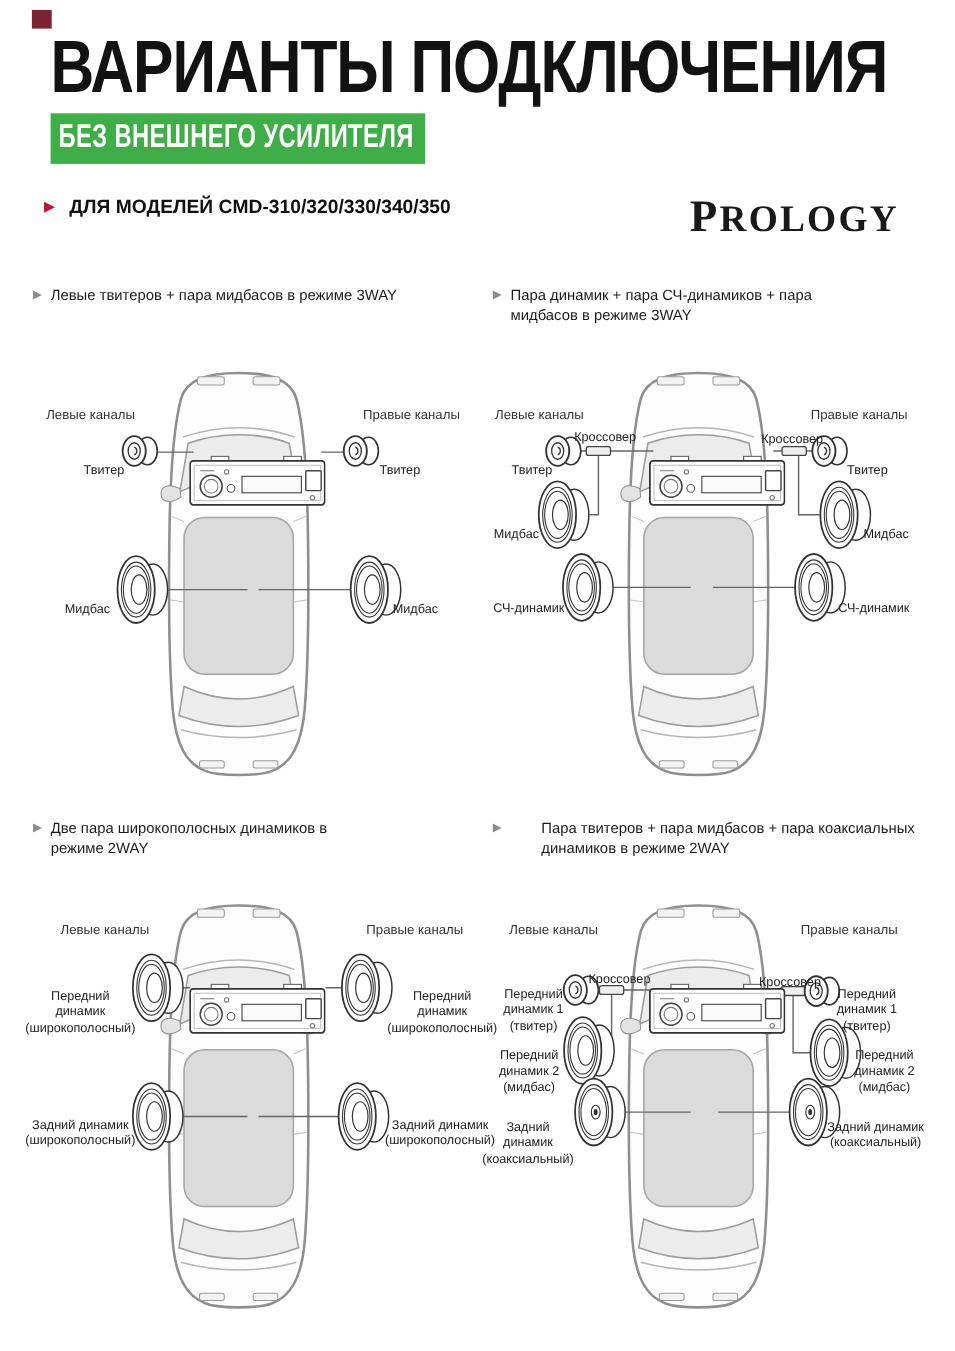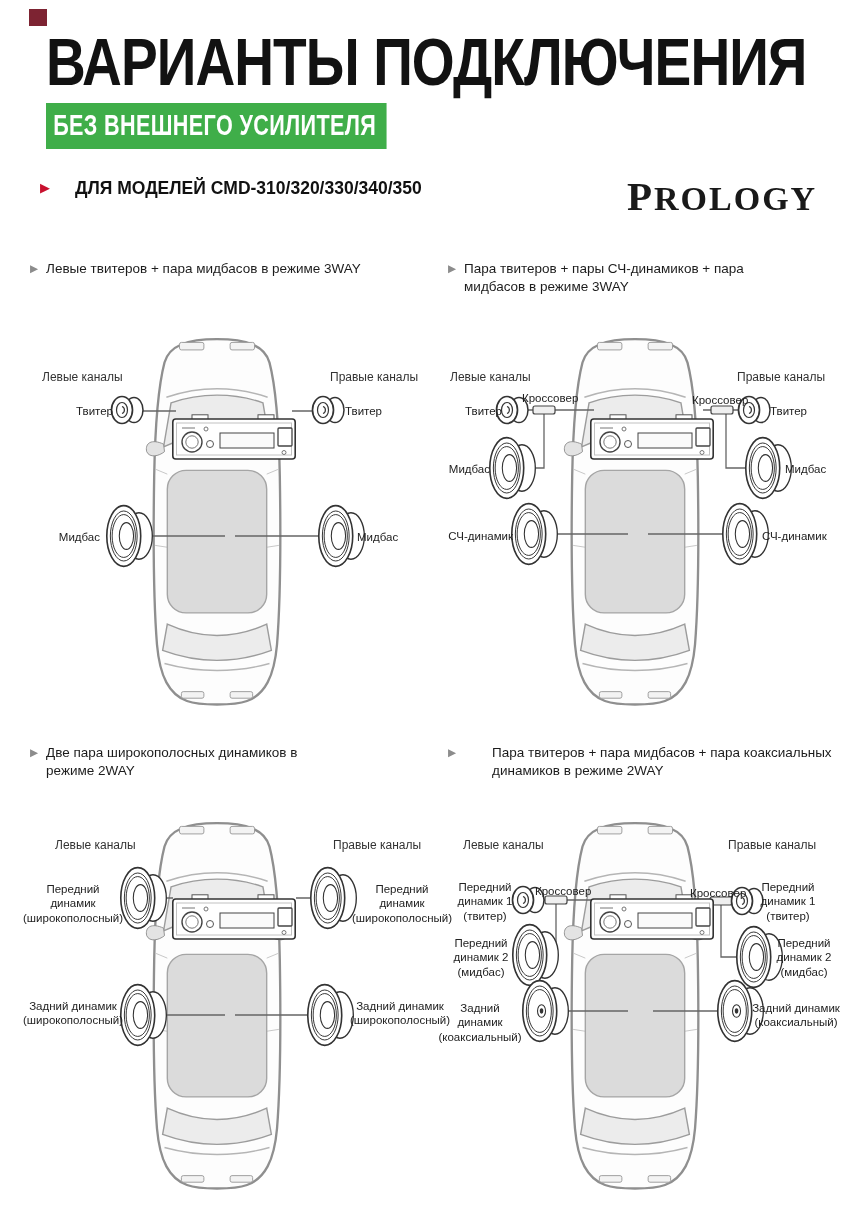--- a/index.html
+++ b/index.html
@@ -16,39 +16,39 @@
   }
   .badge{
     position:absolute;left:46px;top:103px;display:inline-block;
     background:#3fae49;color:#ffffff;font-size:30px;font-weight:700;
     padding:5px 14px 7px 10px;line-height:1.13;white-space:nowrap;
     transform:scaleX(0.72);transform-origin:0 0;letter-spacing:0.5px;
   }
   .section-head{position:absolute;left:40px;top:176px;display:flex;gap:9px;align-items:flex-start;}
   .section-bullet{color:#c8102e;font-size:13px;line-height:1.8;}
   .section-text{font-size:17.5px;font-weight:700;line-height:1.42;color:#111;}
-  .section-text .l2{margin-left:16px;}
+  .section-text .l2{margin-left:4px;}
   .brand{
     position:absolute;left:627px;top:172px;margin:0;
     font-family:"Liberation Serif","DejaVu Serif",serif;
     font-size:34px;font-weight:700;letter-spacing:2px;color:#191919;white-space:nowrap;
   }
   .brand::first-letter{font-size:41px;}
   .quad{position:absolute;width:410px;height:480px;}
   #q1{left:30px;top:258px;}  #q2{left:448px;top:258px;}
   #q3{left:30px;top:742px;}  #q4{left:448px;top:742px;}
   .qhead{position:absolute;left:0;top:2px;display:flex;gap:8px;align-items:flex-start;}
   .qhead .b{color:#8c8c8c;font-size:10.5px;line-height:1.55;}
   .qhead .t{font-size:13.5px;line-height:1.32;color:#1c1c1c;}
   #q2 .qhead .t{max-width:332px;}
   #q3 .qhead .t{max-width:295px;}
   #q4 .qhead .t{max-width:345px;margin-left:28px;}
   .dsvg{position:absolute;left:0;top:62px;}
   .chan{position:absolute;font-size:12px;color:#333;white-space:nowrap;text-align:center;}
-  .slab{position:absolute;font-size:11.5px;line-height:1.25;color:#222;white-space:nowrap;}
+  .slab{position:absolute;font-size:11.5px;line-height:1.25;color:#222;white-space:nowrap;margin-top:17px;}
   .slab.wrap{white-space:normal;text-align:center;}
   .xlab{position:absolute;font-size:11.5px;color:#222;white-space:nowrap;}
   .xbar{fill:#efefef;stroke:#444;stroke-width:1.2;}
   .wire{stroke:#666;stroke-width:1.3;fill:none;}
 </style>
 </head>
 <body>
 
 <svg width="0" height="0" style="position:absolute" aria-hidden="true">
   <defs>
@@ -135,21 +135,21 @@
   <div class="chan" style="left:300px;top:112px">Правые каналы</div>
   <div class="slab" style="right:327px;top:146px">Твитер</div>
   <div class="slab" style="left:315px;top:146px">Твитер</div>
   <div class="slab" style="right:340px;top:272px">Мидбас</div>
   <div class="slab" style="left:327px;top:272px">Мидбас</div>
 </div>
 
 <div class="quad" id="q2">
   <div class="qhead">
     <span class="b">▶</span>
-    <span class="t">Пара твитеров + пары СЧ-динамиков + пара мидбасов в режиме 3WAY</span>
+    <span class="t">Пара динамик + пара СЧ-динамиков + пара мидбасов в режиме 3WAY</span>
   </div>
   <svg class="dsvg" width="410" height="412" viewBox="0 0 410 412">
     <use href="#sym-car" xlink:href="#sym-car" x="112" y="6" width="150" height="390"></use>
     <path class="wire" d="M78,90 H85 M107,90 H146 M255,90 H263 M285,90 H292 M105,214 H180 M200,214 H275"></path>
     <path class="wire" d="M96,94 V148 H88 M278,94 V148 H297"></path>
     <rect class="xbar" x="85" y="86" width="22" height="8" rx="2"></rect>
     <rect class="xbar" x="263" y="86" width="22" height="8" rx="2"></rect>
     <use href="#sym-hu" xlink:href="#sym-hu" x="142" y="94" width="124" height="46"></use>
     <use href="#sym-tw" xlink:href="#sym-tw" x="44" y="70" width="40" height="40"></use>
     <use href="#sym-tw" xlink:href="#sym-tw" x="286" y="70" width="40" height="40"></use>

